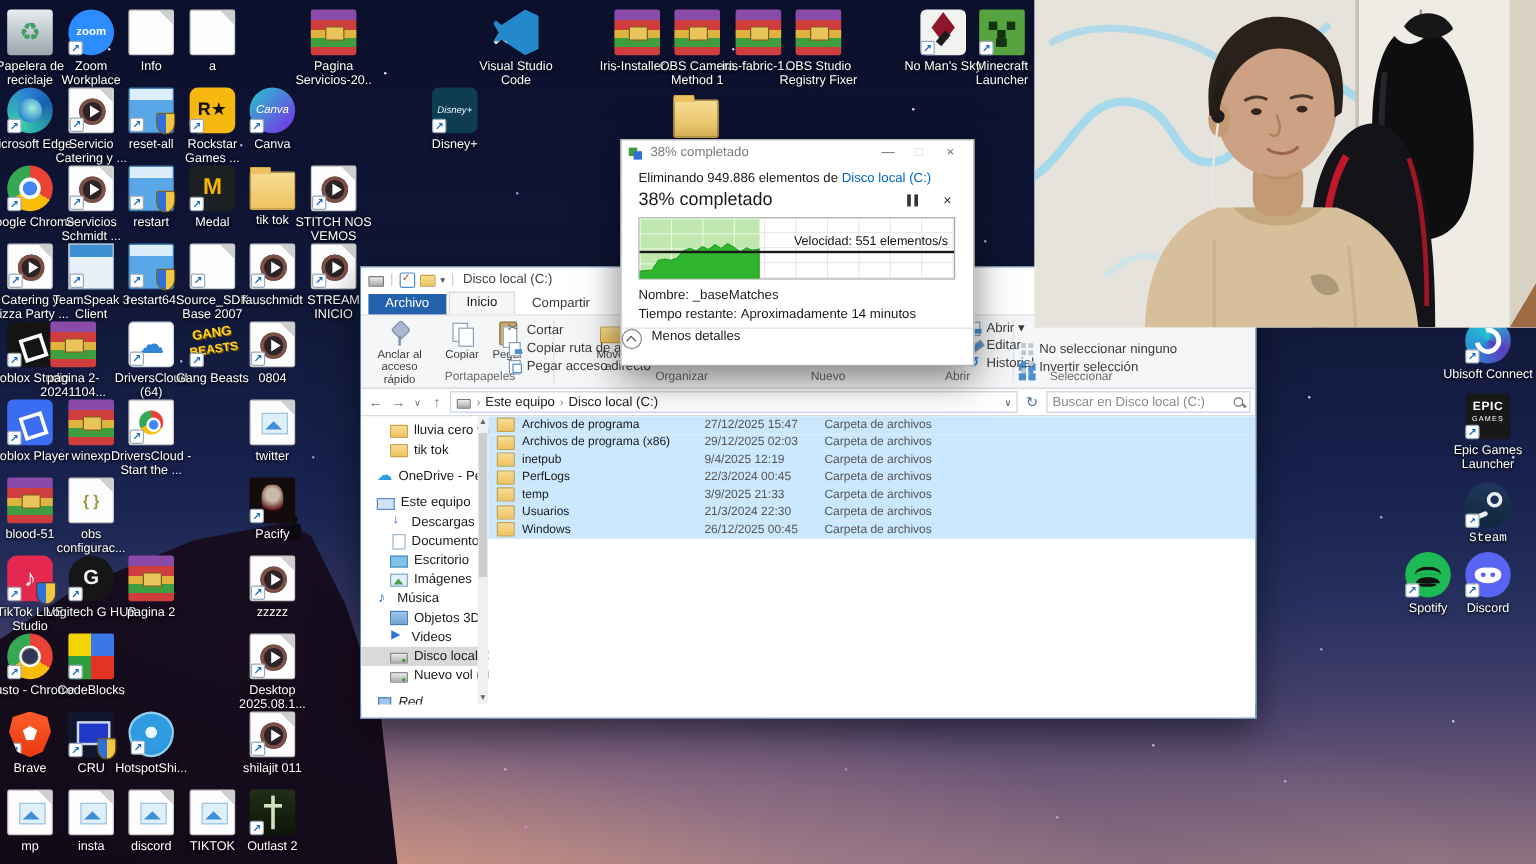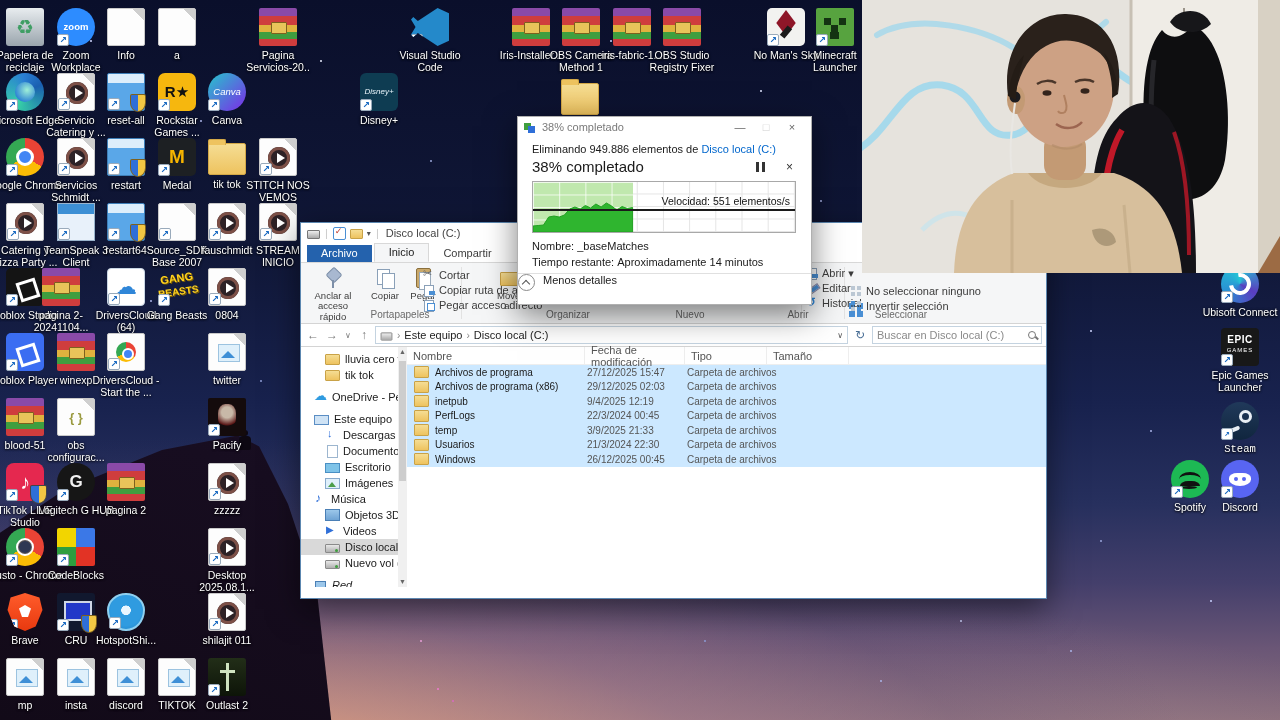--- a/index.html
+++ b/index.html
@@ -761,26 +761,20 @@
           <span class="ni ni-net"></span>
           <span>Red</span>
         </div>
         <div class="vsb">
         <span class="ar" style="top:0">▲</span>
         <div class="thumb"></div>
         <span class="ar" style="bottom:0">▼</span>
       </div>
     </div>
     <div class="filepane">
-      <div class="cols">
-        <span class="c c-name">Nombre</span>
-        <span class="c c-date">Fecha de modificación</span>
-        <span class="c c-type">Tipo</span>
-        <span class="c c-size">Tamaño</span>
-      </div>
       <div id="filerows">
           <div class="frow sel">
             <span class="fico"></span>
             <span class="fname">Archivos de programa</span>
             <span class="fdate">27/12/2025 15:47</span>
             <span class="ftype">Carpeta de archivos</span>
           </div>
           <div class="frow sel">
             <span class="fico"></span>
             <span class="fname">Archivos de programa (x86)</span>

